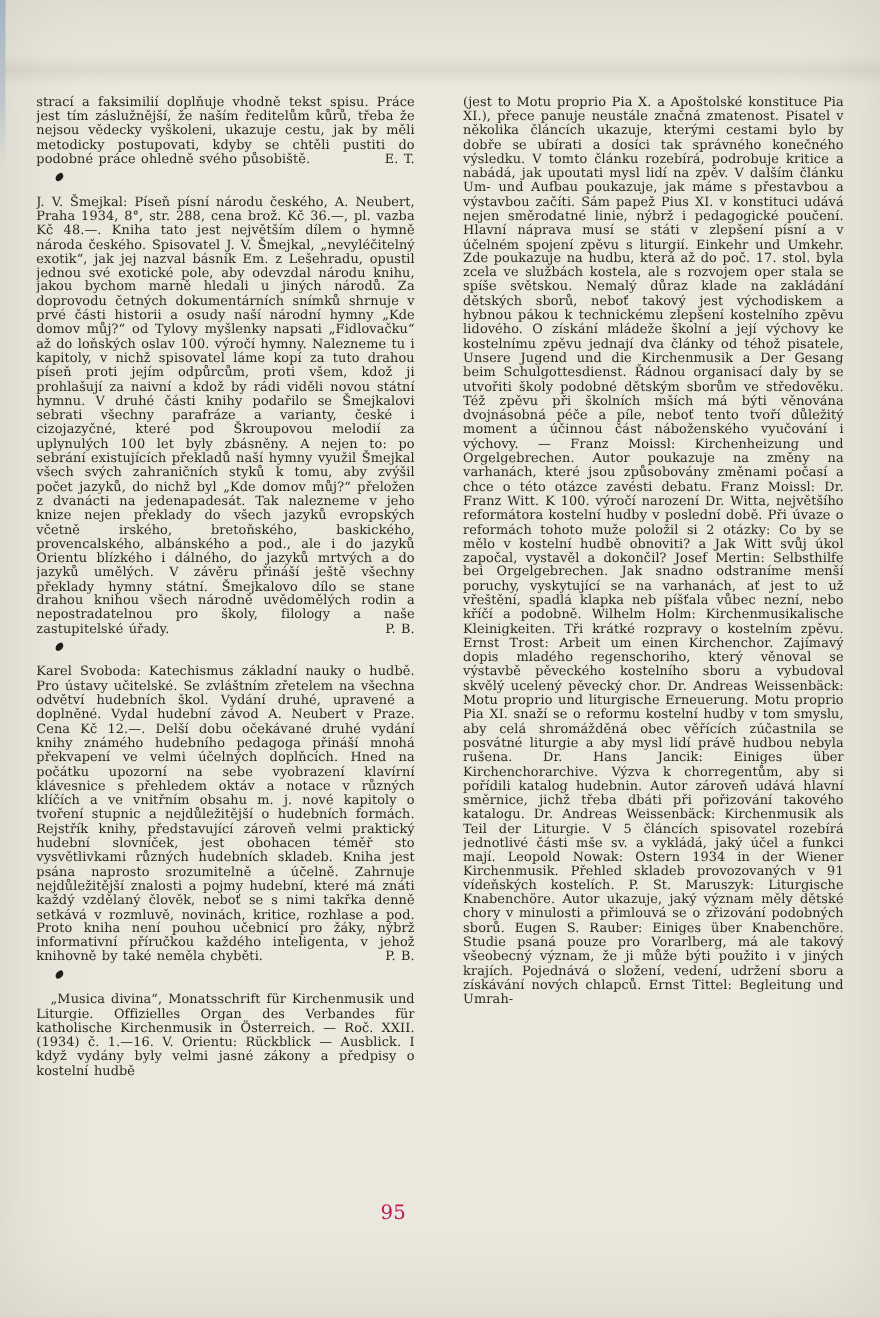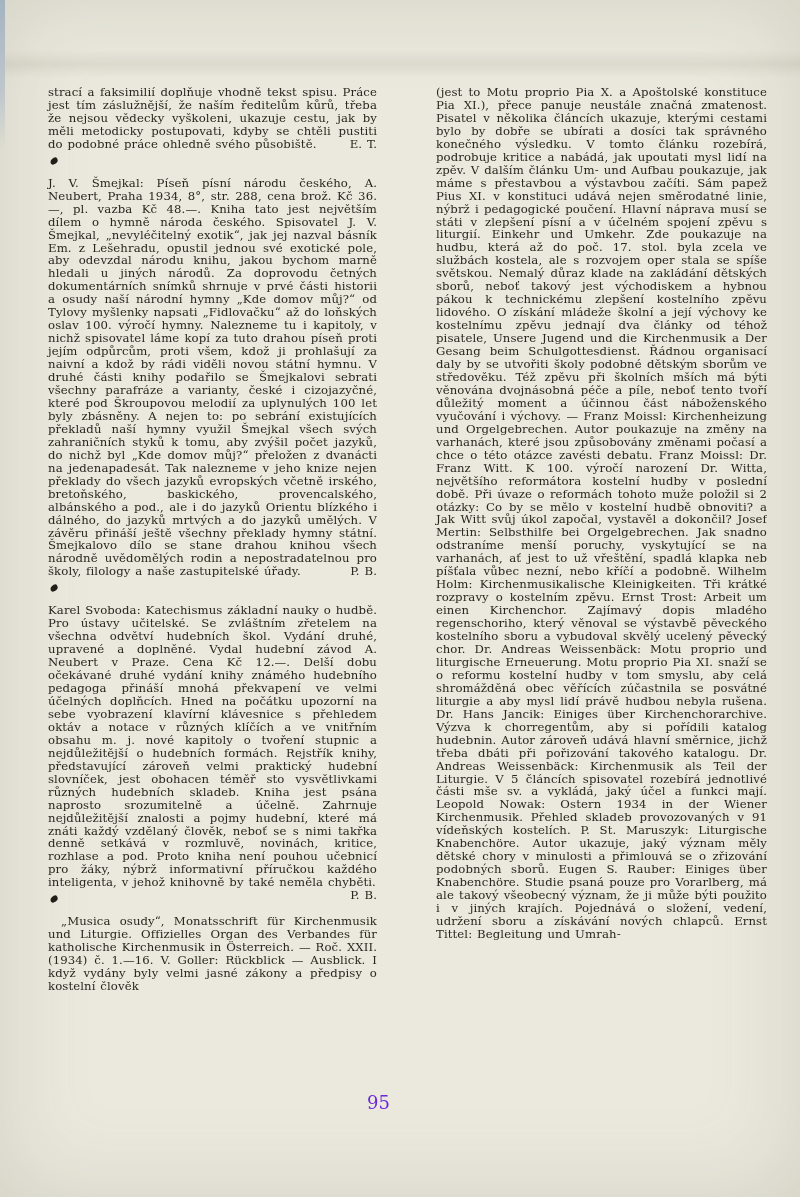--- a/index.html
+++ b/index.html
@@ -25,33 +25,33 @@
     background:linear-gradient(180deg,#aec0d2 0%,#c7d0d7 60%,rgba(199,208,215,0) 100%);
   }
   .col{
     position:absolute;top:86px;
     font-family:"DejaVu Serif","Liberation Serif",serif;
     font-size:11.7px;line-height:12.95px;color:#28271f;
     text-align:justify;word-spacing:1px;letter-spacing:0.1px;
   }
   .col-left{left:33px;width:344px;height:1012px;overflow:hidden;}
   .col-right{left:421px;width:346px;height:1006px;overflow:hidden;}
-  .para{margin:0 0 7px 15px;}
+  .para{margin:0 0 7px 0;}
   .para.indent{text-indent:13px;}
   .b{font-weight:normal;}
   .sig{float:right;}
   .orn{height:9px;margin:7px 0 10px 17px;}
   .blob{
     display:block;width:8px;height:6px;background:#1f1e18;
     border-radius:65% 35% 60% 40%;transform:rotate(-30deg);
   }
   .page-number{
-    position:absolute;left:346px;top:1092px;width:44px;text-align:right;
+    position:absolute;left:346px;top:1092px;width:44px;text-align:left;
     font-family:"DejaVu Serif","Liberation Serif",serif;
-    font-size:18px;color:#6d28d9;
+    font-size:18px;color:#be185d;
   }
 </style>
 </head>
 <body>
 
 <div class="page">
   <div class="scan-band"></div>
   <div class="blue-edge"></div>
   <div class="col col-left">
       <p class="para"><span class="r">strací a faksimilií doplňuje vhodně tekst spisu. Práce jest tím záslužnější, že naším ředitelům kůrů, třeba že nejsou vědecky vyškoleni, ukazuje cestu, jak by měli metodicky postupovati, kdyby se chtěli pustiti do podobné práce ohledně svého působiště.</span><span class="sig">E. T.</span></p>
@@ -59,19 +59,19 @@
         <span class="blob"></span>
       </div>
       <p class="para"><span class="b">J. V. Šmejkal: Píseň písní národu českého,</span><span class="r"> A. Neubert, Praha 1934, 8°, str. 288, cena brož. Kč 36.—, pl. vazba Kč 48.—. Kniha tato jest největším dílem o hymně národa českého. Spisovatel J. V. Šmejkal, „nevyléčitelný exotik“, jak jej nazval básník Em. z Lešehradu, opustil jednou své exotické pole, aby odevzdal národu knihu, jakou bychom marně hledali u jiných národů. Za doprovodu četných dokumentárních snímků shrnuje v prvé části historii a osudy naší národní hymny „Kde domov můj?“ od Tylovy myšlenky napsati „Fidlovačku“ až do loňských oslav 100. výročí hymny. Nalezneme tu i kapitoly, v nichž spisovatel láme kopí za tuto drahou píseň proti jejím odpůrcům, proti všem, kdož ji prohlašují za naivní a kdož by rádi viděli novou státní hymnu. V druhé části knihy podařilo se Šmejkalovi sebrati všechny parafráze a varianty, české i cizojazyčné, které pod Škroupovou melodií za uplynulých 100 let byly zbásněny. A nejen to: po sebrání existujících překladů naší hymny využil Šmejkal všech svých zahraničních styků k tomu, aby zvýšil počet jazyků, do nichž byl „Kde domov můj?“ přeložen z dvanácti na jedenapadesát. Tak nalezneme v jeho knize nejen překlady do všech jazyků evropských včetně irského, bretoňského, baskického, provencalského, albánského a pod., ale i do jazyků Orientu blízkého i dálného, do jazyků mrtvých a do jazyků umělých. V závěru přináší ještě všechny překlady hymny státní. Šmejkalovo dílo se stane drahou knihou všech národně uvědomělých rodin a nepostradatelnou pro školy, filology a naše zastupitelské úřady.</span><span class="sig">P. B.</span></p>
       <div class="orn">
         <span class="blob"></span>
       </div>
       <p class="para"><span class="b">Karel Svoboda: Katechismus základní nauky o hudbě.</span><span class="r"> Pro ústavy učitelské. Se zvláštním zřetelem na všechna odvětví hudebních škol. Vydání druhé, upravené a doplněné. Vydal hudební závod A. Neubert v Praze. Cena Kč 12.—. Delší dobu očekávané druhé vydání knihy známého hudebního pedagoga přináší mnohá překvapení ve velmi účelných doplňcích. Hned na počátku upozorní na sebe vyobrazení klavírní klávesnice s přehledem oktáv a notace v různých klíčích a ve vnitřním obsahu m. j. nové kapitoly o tvoření stupnic a nejdůležitější o hudebních formách. Rejstřík knihy, představující zároveň velmi praktický hudební slovníček, jest obohacen téměř sto vysvětlivkami různých hudebních skladeb. Kniha jest psána naprosto srozumitelně a účelně. Zahrnuje nejdůležitější znalosti a pojmy hudební, které má znáti každý vzdělaný člověk, neboť se s nimi takřka denně setkává v rozmluvě, novinách, kritice, rozhlase a pod. Proto kniha není pouhou učebnicí pro žáky, nýbrž informativní příručkou každého inteligenta, v jehož knihovně by také neměla chyběti.</span><span class="sig">P. B.</span></p>
       <div class="orn">
         <span class="blob"></span>
       </div>
-      <p class="para indent"><span class="b">„Musica osudy“,</span><span class="r"> Monatsschrift für Kirchenmusik und Liturgie. Offizielles Organ des Verbandes für katholische Kirchenmusik in Österreich. — Roč. XXII. (1934) č. 1.—16. </span><span class="b">V. Goller: Rückblick — Ausblick.</span><span class="r"> I když vydány byly velmi jasné zákony a předpisy o kostelní člověk</span></p>
+      <p class="para indent"><span class="b">„Musica divina“,</span><span class="r"> Monatsschrift für Kirchenmusik und Liturgie. Offizielles Organ des Verbandes für katholische Kirchenmusik in Österreich. — Roč. XXII. (1934) č. 1.—16. </span><span class="b">V. Orientu: Rückblick — Ausblick.</span><span class="r"> I když vydány byly velmi jasné zákony a předpisy o kostelní hudbě</span></p>
     </div>
   <div class="col col-right">
       <p class="para"><span class="r">(jest to Motu proprio Pia X. a Apoštolské konstituce Pia XI.), přece panuje neustále značná zmatenost. Pisatel v několika článcích ukazuje, kterými cestami bylo by dobře se ubírati a dosíci tak správného konečného výsledku. V tomto článku rozebírá, podrobuje kritice a nabádá, jak upoutati mysl lidí na zpěv. V dalším článku </span><span class="b">Um- und Aufbau</span><span class="r"> poukazuje, jak máme s přestavbou a výstavbou začíti. Sám papež Pius XI. v konstituci udává nejen směrodatné linie, nýbrž i pedagogické poučení. Hlavní náprava musí se státi v zlepšení písní a v účelném spojení zpěvu s liturgií. </span><span class="b">Einkehr und Umkehr.</span><span class="r"> Zde poukazuje na hudbu, která až do poč. 17. stol. byla zcela ve službách kostela, ale s rozvojem oper stala se spíše světskou. Nemalý důraz klade na zakládání dětských sborů, neboť takový jest východiskem a hybnou pákou k technickému zlepšení kostelního zpěvu lidového. O získání mládeže školní a její výchovy ke kostelnímu zpěvu jednají dva články od téhož pisatele, </span><span class="b">Unsere Jugend und die Kirchenmusik</span><span class="r"> a </span><span class="b">Der Gesang beim Schulgottesdienst.</span><span class="r"> Řádnou organisací daly by se utvořiti školy podobné dětským sborům ve středověku. Též zpěvu při školních mších má býti věnována dvojnásobná péče a píle, neboť tento tvoří důležitý moment a účinnou část náboženského vyučování i výchovy. — </span><span class="b">Franz Moissl: Kirchenheizung und Orgelgebrechen.</span><span class="r"> Autor poukazuje na změny na varhanách, které jsou způsobovány změnami počasí a chce o této otázce zavésti debatu. </span><span class="b">Franz Moissl: Dr. Franz Witt.</span><span class="r"> K 100. výročí narození Dr. Witta, největšího reformátora kostelní hudby v poslední době. Při úvaze o reformách tohoto muže položil si 2 otázky: Co by se mělo v kostelní hudbě obnoviti? a Jak Witt svůj úkol započal, vystavěl a dokončil? </span><span class="b">Josef Mertin: Selbsthilfe bei Orgelgebrechen.</span><span class="r"> Jak snadno odstraníme menší poruchy, vyskytující se na varhanách, ať jest to už vřeštění, spadlá klapka neb píšťala vůbec nezní, nebo kříčí a podobně. </span><span class="b">Wilhelm Holm: Kirchenmusikalische Kleinigkeiten.</span><span class="r"> Tři krátké rozpravy o kostelním zpěvu. </span><span class="b">Ernst Trost: Arbeit um einen Kirchenchor.</span><span class="r"> Zajímavý dopis mladého regenschoriho, který věnoval se výstavbě pěveckého kostelního sboru a vybudoval skvělý ucelený pěvecký chor. </span><span class="b">Dr. Andreas Weissenbäck: Motu proprio und liturgische Erneuerung.</span><span class="r"> Motu proprio Pia XI. snaží se o reformu kostelní hudby v tom smyslu, aby celá shromážděná obec věřících zúčastnila se posvátné liturgie a aby mysl lidí právě hudbou nebyla rušena. </span><span class="b">Dr. Hans Jancik: Einiges über Kirchenchorarchive.</span><span class="r"> Výzva k chorregentům, aby si pořídili katalog hudebnin. Autor zároveň udává hlavní směrnice, jichž třeba dbáti při pořizování takového katalogu. </span><span class="b">Dr. Andreas Weissenbäck: Kirchenmusik als Teil der Liturgie.</span><span class="r"> V 5 článcích spisovatel rozebírá jednotlivé části mše sv. a vykládá, jaký účel a funkci mají. </span><span class="b">Leopold Nowak: Ostern 1934 in der Wiener Kirchenmusik.</span><span class="r"> Přehled skladeb provozovaných v 91 vídeňských kostelích. </span><span class="b">P. St. Maruszyk: Liturgische Knabenchöre.</span><span class="r"> Autor ukazuje, jaký význam měly dětské chory v minulosti a přimlouvá se o zřizování podobných sborů. </span><span class="b">Eugen S. Rauber: Einiges über Knabenchöre.</span><span class="r"> Studie psaná pouze pro Vorarlberg, má ale takový všeobecný význam, že ji může býti použito i v jiných krajích. Pojednává o složení, vedení, udržení sboru a získávání nových chlapců. </span><span class="b">Ernst Tittel: Begleitung und Umrah-</span></p>
     </div>
   <div class="page-number">95</div>
 </div>
 
 </body></html>

